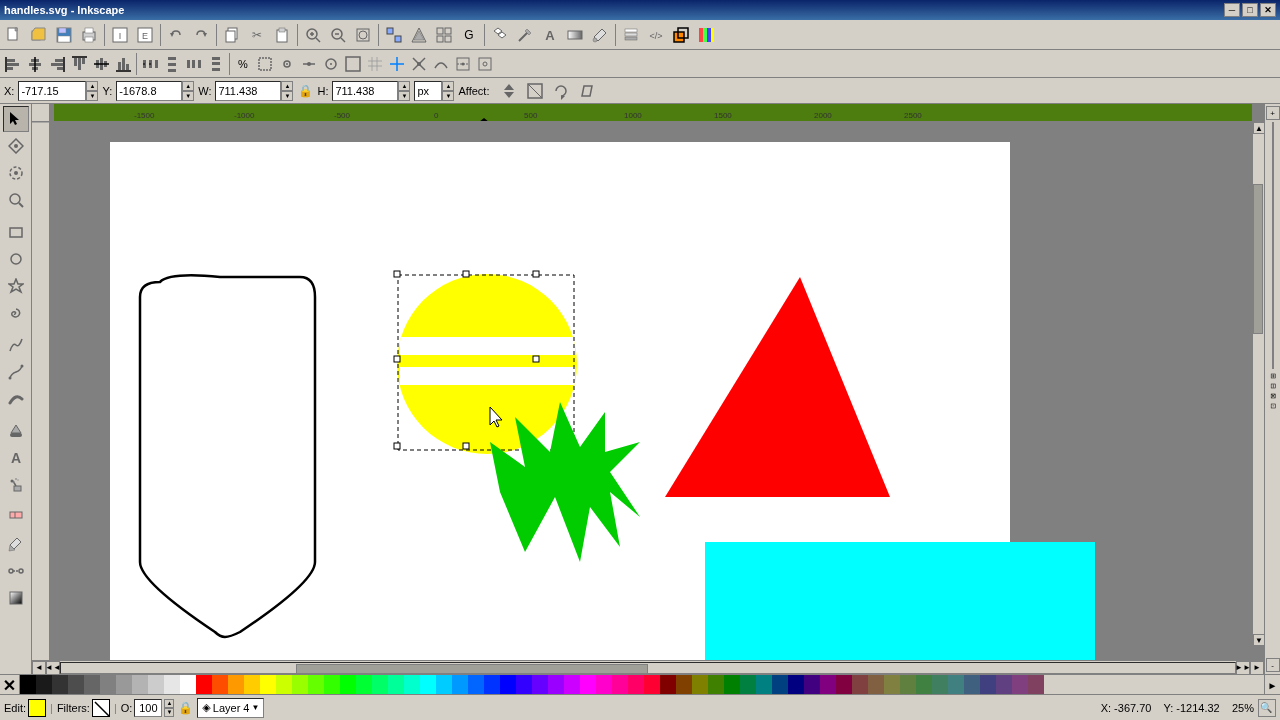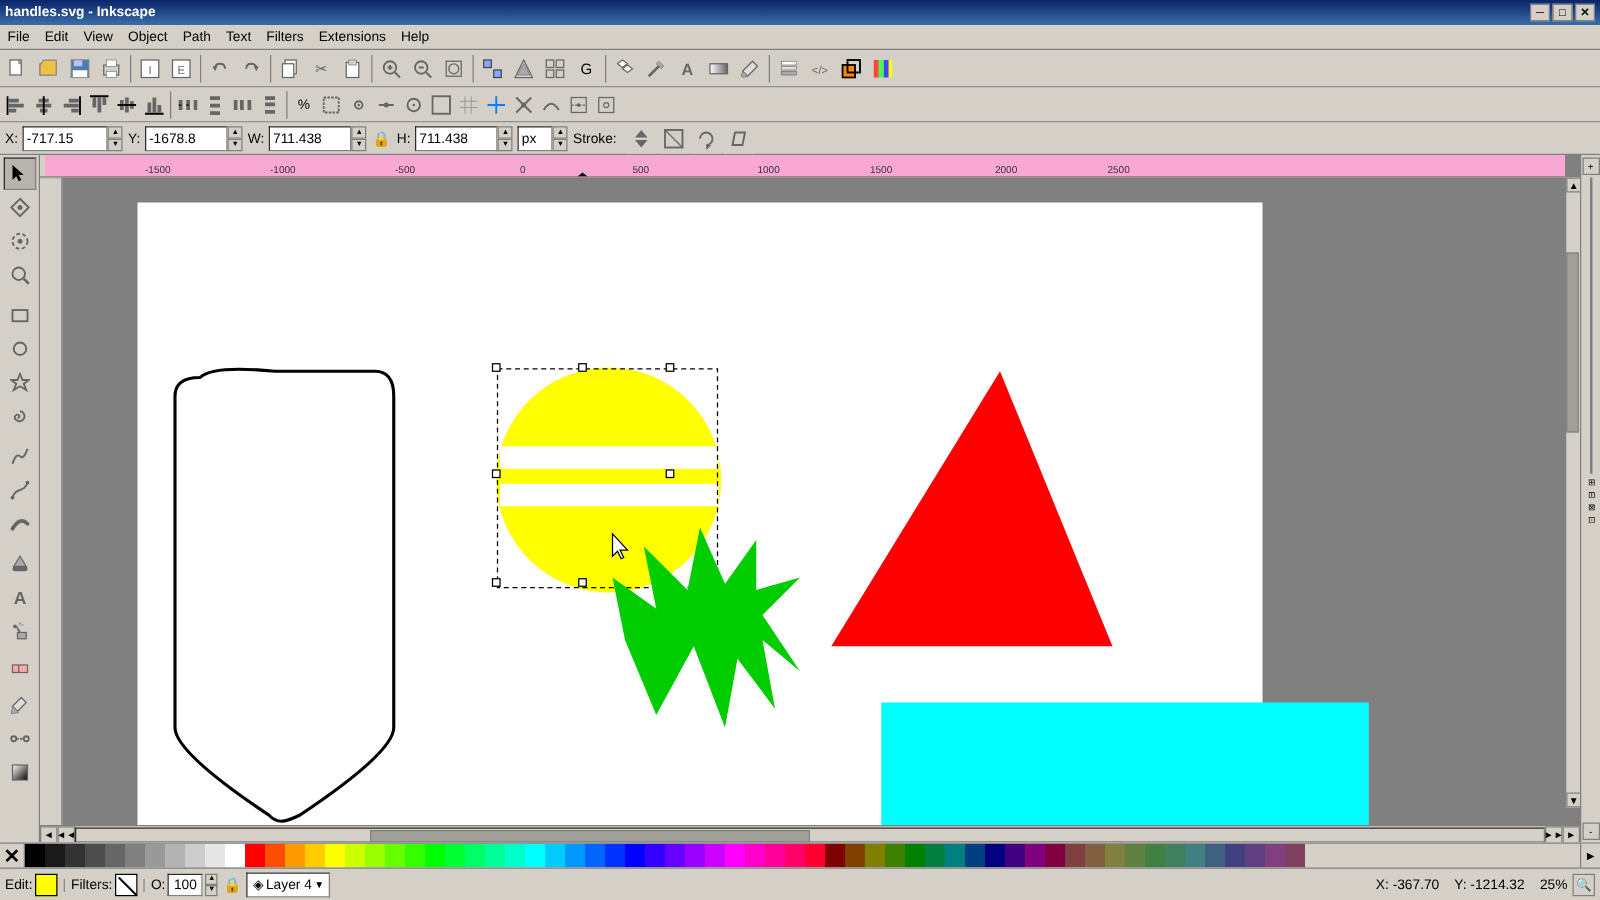--- a/index.html
+++ b/index.html
@@ -282,31 +282,20 @@
 
   <div id="titlebar">
     <span>handles.svg - Inkscape</span>
     <div id="titlebar-buttons">
       <div class="titlebar-btn">─</div>
       <div class="titlebar-btn">□</div>
       <div class="titlebar-btn">✕</div>
     </div>
   </div>
 
-  <div id="menubar">
-    <div class="menu-item">File</div>
-    <div class="menu-item">Edit</div>
-    <div class="menu-item">View</div>
-    <div class="menu-item">Object</div>
-    <div class="menu-item">Path</div>
-    <div class="menu-item">Text</div>
-    <div class="menu-item">Filters</div>
-    <div class="menu-item">Extensions</div>
-    <div class="menu-item">Help</div>
-  </div>
 
   <div class="toolbar" style="height:30px; flex-wrap:nowrap; overflow:hidden;">
 
     <div class="tb-btn" title="New">
       <svg width="16" height="16" viewBox="0 0 16 16">
           <rect x="2" y="1" width="9" height="12" fill="white" stroke="#666" stroke-width="1"></rect>
           <polygon points="9,1 11,1 11,4 9,4" fill="#aaa" stroke="#666" stroke-width="0.5"></polygon>
         </svg>
     </div>
     <div class="tb-btn" title="Open">
@@ -674,21 +663,21 @@
     </div>
 
     <div class="input-with-spin">
       <div class="field-input" style="width:28px;">px</div>
       <div class="spin-btns">
         <div class="spin-up">▲</div>
         <div class="spin-down">▼</div>
       </div>
     </div>
 
-    <span class="affect-label">Stroke:</span>
+    <span class="affect-label">Affect:</span>
     <div id="affect-btns">
       <div class="affect-btn">
         <svg width="18" height="18" viewBox="0 0 18 18">
             <polygon points="9,2 14,8 4,8" fill="#666"></polygon>
             <polygon points="9,16 14,10 4,10" fill="#666"></polygon>
           </svg>
       </div>
       <div class="affect-btn">
         <svg width="18" height="18" viewBox="0 0 18 18">
             <rect x="2" y="2" width="14" height="14" fill="none" stroke="#666" stroke-width="1.5"></rect>
@@ -828,21 +817,21 @@
           </svg>
       </div>
     </div>
 
     <div id="canvas-with-scrollbars">
       <div id="canvas-row">
         <div id="canvas-main">
 
           <div style="position:absolute;top:0;left:0;width:18px;height:18px;background:#d4d0c8;border-right:1px solid #808080;border-bottom:1px solid #808080;z-index:10;"></div>
 
-          <div style="position:absolute;top:0;left:4px;right:12px;height:18px;background:#f9a8d4;border-bottom:1px solid #808080;overflow:hidden;z-index:10;">
+          <div style="position:absolute;top:0;left:22px;right:12px;height:18px;background:#4d7c0f;border-bottom:1px solid #808080;overflow:hidden;z-index:10;">
             <svg width="100%" height="18">
 
               <text x="80" y="14" font-size="8" fill="#333">-1500</text>
               <text x="180" y="14" font-size="8" fill="#333">-1000</text>
               <text x="280" y="14" font-size="8" fill="#333">-500</text>
               <text x="380" y="14" font-size="8" fill="#333">0</text>
               <text x="470" y="14" font-size="8" fill="#333">500</text>
               <text x="570" y="14" font-size="8" fill="#333">1000</text>
               <text x="660" y="14" font-size="8" fill="#333">1500</text>
               <text x="760" y="14" font-size="8" fill="#333">2000</text>

